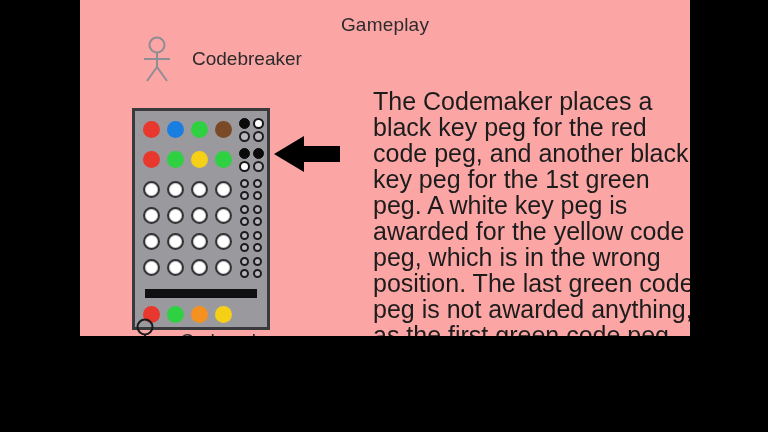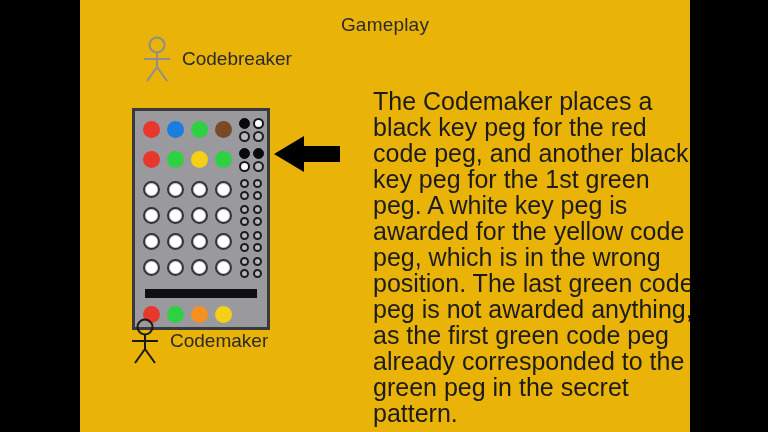--- a/index.html
+++ b/index.html
@@ -17,43 +17,43 @@
     position: relative;
     width: 768px;
     height: 432px;
     background: #000000;
   }
   .stage {
     position: absolute;
     left: 80px;
     top: 0px;
     width: 610px;
-    height: 432px;
-    background: #eab308;
+    height: 336px;
+    background: #fca5a5;
     overflow: hidden;
   }
 
   
   .title {
     position: absolute;
     left: 0;
     top: 14px;
     width: 610px;
     text-align: center;
     font-size: 19px;
     color: #2b2b2b;
     letter-spacing: 0.2px;
   }
 
   
   .actor {
     position: absolute;
     display: flex;
     align-items: center;
-    gap: 8px;
+    gap: 18px;
   }
   .actor-top { left: 60px; top: 36px; }
   .actor-bottom { left: 48px; top: 318px; }
   .actor-label {
     font-size: 19px;
     color: #2b2b2b;
     white-space: nowrap;
   }
   .stick { display: block; }
 

